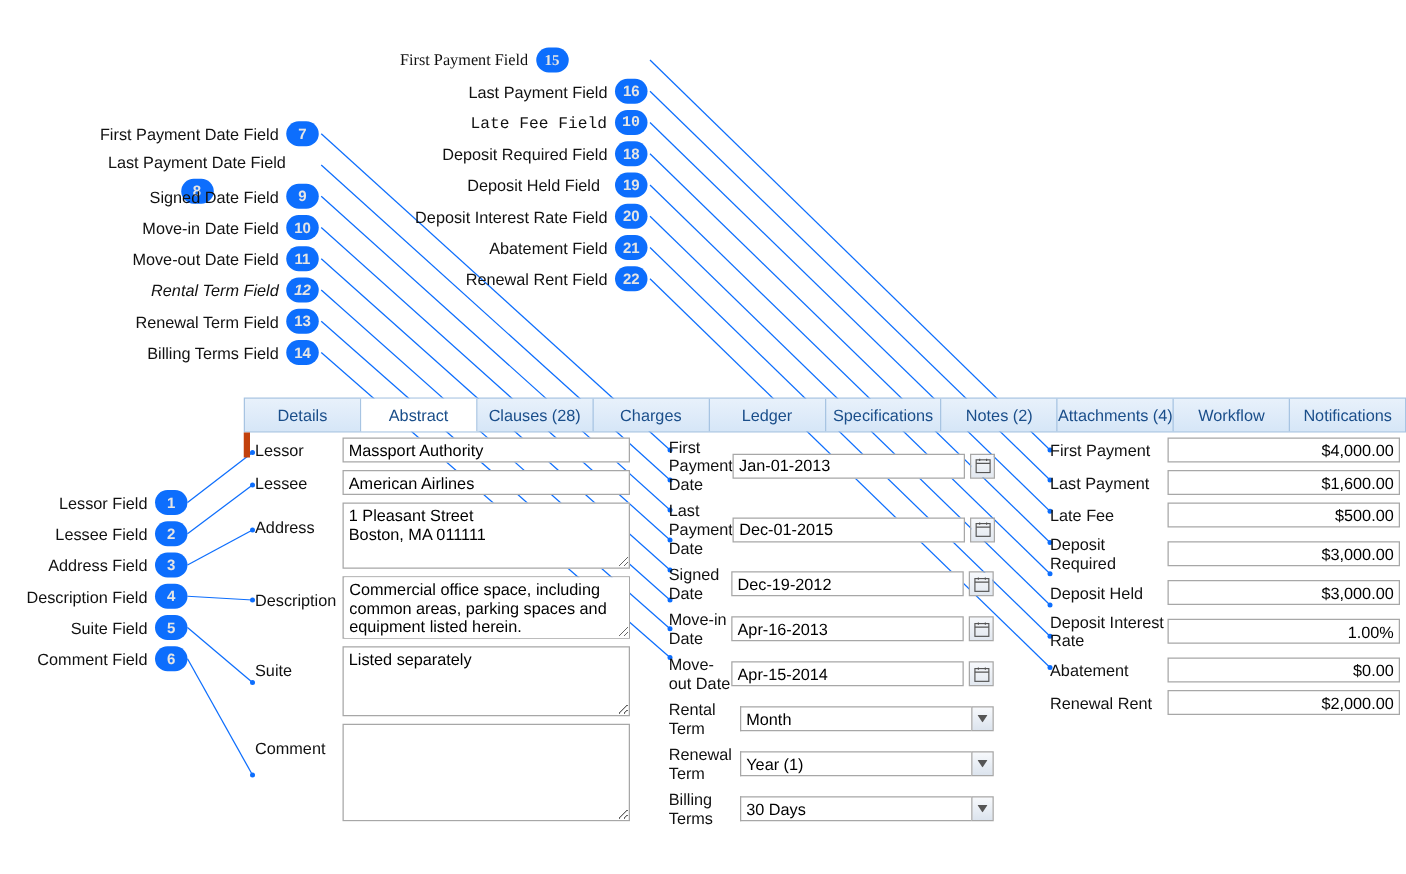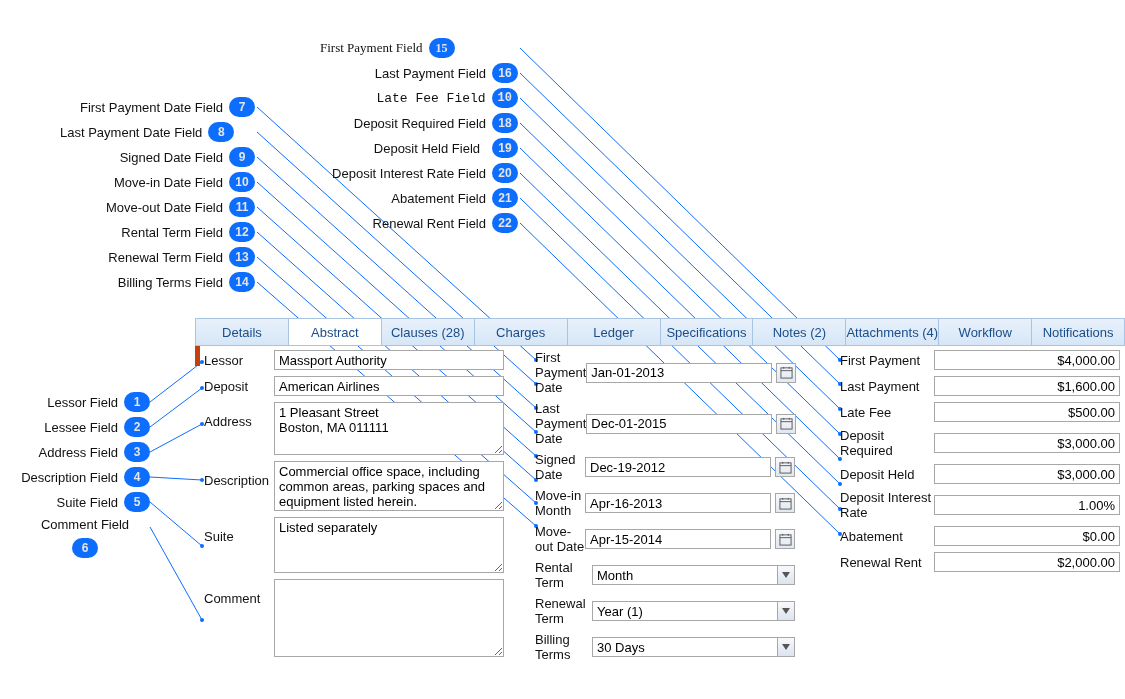--- a/index.html
+++ b/index.html
@@ -117,46 +117,46 @@
     <span class="badge">3</span>
   </div>
 <div class="callout-row" style="left:20px; top:467px; width:130px; justify-content:flex-end;">
     <span class="callout-label">Description Field</span>
     <span class="badge">4</span>
   </div>
 <div class="callout-row" style="left:20px; top:492px; width:130px; justify-content:flex-end;">
     <span class="callout-label">Suite Field</span>
     <span class="badge">5</span>
   </div>
-<div class="callout-row" style="left:20px; top:517px; width:130px; justify-content:flex-end;flex-direction:column;">
+<div class="callout-row" style="left:20px; top:517px; width:130px; justify-content:flex-end;">
     <span class="callout-label">Comment Field</span>
     <span class="badge">6</span>
   </div>
 
 <div class="callout-row" style="left:60px; top:97px; width:195px; justify-content:flex-end;">
     <span class="callout-label">First Payment Date Field</span>
     <span class="badge">7</span>
   </div>
-<div class="callout-row" style="left:60px; top:122px; width:195px; ">
+<div class="callout-row" style="left:60px; top:122px; width:195px; justify-content:flex-end;flex-direction:column;">
     <span class="callout-label">Last Payment Date Field</span>
     <span class="badge">8</span>
   </div>
 <div class="callout-row" style="left:60px; top:147px; width:195px; justify-content:flex-end;">
     <span class="callout-label">Signed Date Field</span>
     <span class="badge">9</span>
   </div>
 <div class="callout-row" style="left:60px; top:172px; width:195px; justify-content:flex-end;">
     <span class="callout-label">Move-in Date Field</span>
     <span class="badge">10</span>
   </div>
 <div class="callout-row" style="left:60px; top:197px; width:195px; justify-content:flex-end;">
     <span class="callout-label">Move-out Date Field</span>
     <span class="badge">11</span>
   </div>
-<div class="callout-row" style="left:60px; top:222px; width:195px; justify-content:flex-end;">
+<div class="callout-row" style="left:60px; top:222px; width:195px; justify-content:flex-end;font-style:italic;">
     <span class="callout-label">Rental Term Field</span>
     <span class="badge">12</span>
   </div>
 <div class="callout-row" style="left:60px; top:247px; width:195px; justify-content:flex-end;">
     <span class="callout-label">Renewal Term Field</span>
     <span class="badge">13</span>
   </div>
 <div class="callout-row" style="left:60px; top:272px; width:195px; justify-content:flex-end;">
     <span class="callout-label">Billing Terms Field</span>
     <span class="badge">14</span>
@@ -209,21 +209,21 @@
 </div>
 
 <div class="panel">
 
   <div class="col1">
     <div class="row">
         <span class="lbl">Lessor</span>
         <input class="tf" value="Massport Authority" style="">
       </div>
     <div class="row">
-        <span class="lbl">Deposit</span>
+        <span class="lbl">Lessee</span>
         <input class="tf" value="American Airlines" style="">
       </div>
     <div class="row tall">
         <span class="lbl">Address</span>
         <textarea class="ta" style="height: 53px;">1 Pleasant Street
 Boston, MA 011111</textarea>
       </div>
     <div class="row tall">
         <span class="lbl">Description</span>
         <textarea class="ta" style="height: 50px;">Commercial office space, including common areas, parking spaces and equipment listed herein.</textarea>
@@ -275,21 +275,21 @@
             <svg viewBox="0 0 14 14">
               <rect x="1" y="2" width="12" height="11" fill="none" stroke="#555"></rect>
               <line x1="1" y1="5" x2="13" y2="5" stroke="#555"></line>
               <line x1="4" y1="1" x2="4" y2="3" stroke="#555"></line>
               <line x1="10" y1="1" x2="10" y2="3" stroke="#555"></line>
             </svg>
           </div>
         </div>
       </div>
     <div class="row">
-        <span class="lbl">Move-in Month</span>
+        <span class="lbl">Move-in Date</span>
         <div class="datebox">
           <input value="Apr-16-2013" style="">
           <div class="cal-btn">
             <svg viewBox="0 0 14 14">
               <rect x="1" y="2" width="12" height="11" fill="none" stroke="#555"></rect>
               <line x1="1" y1="5" x2="13" y2="5" stroke="#555"></line>
               <line x1="4" y1="1" x2="4" y2="3" stroke="#555"></line>
               <line x1="10" y1="1" x2="10" y2="3" stroke="#555"></line>
             </svg>
           </div>

